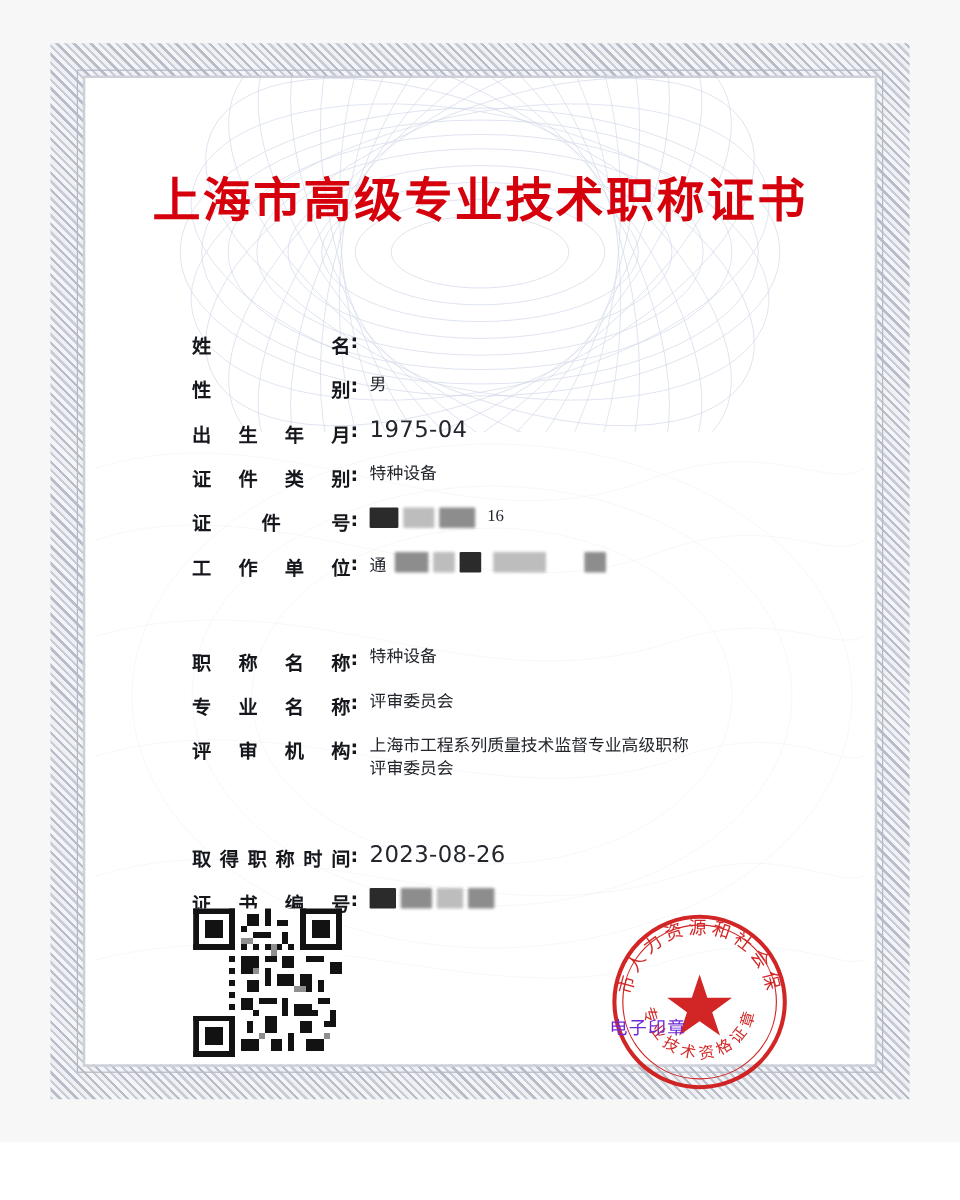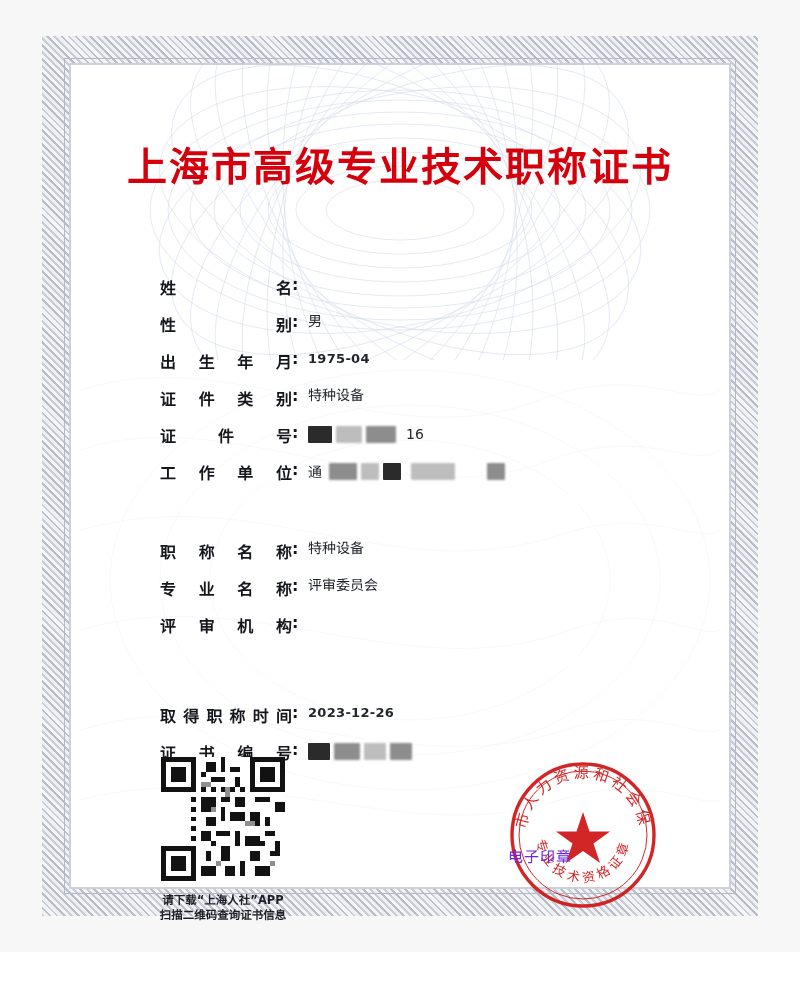--- a/index.html
+++ b/index.html
@@ -150,32 +150,31 @@
   }
   .value {
     padding-left: 6px;
     font-family: "DejaVu Sans", "Liberation Sans", sans-serif;
     font-size: 14px;
     color: #23262d;
     line-height: 19px;
     white-space: pre-line;
   }
   .value.num {
-    font-size: 13px;
+    font-size: 19px;
     letter-spacing: 0.3px;
-    font-weight: bold;
   }
 
   
   .redact-wrap {
     display: flex;
-    align-items: center;
     padding-left: 6px;
     gap: 4px;
     height: 22px;
+    font-family: Liberation Serif, serif;
   }
   .blk {
     display: inline-block;
     height: 17px;
     border-radius: 1px;
   }
   .blk.dark   { background: #2b2b2b; }
   .blk.mid    { background: #8d8d8d; }
   .blk.light  { background: #bdbdbd; }
   .blk.blur   { filter: blur(1.2px); }
@@ -399,37 +398,39 @@
       </div>
 
       <div class="row tall">
         <div class="label">
           <span>评</span>
           <span>审</span>
           <span>机</span>
           <span>构</span>
         </div>
         <div class="colon">:</div>
+        <div class="value">上海市工程系列质量技术监督专业高级职称
+评审委员会</div>
       </div>
 
     </div>
 
     <div class="group gap-b">
 
       <div class="row">
         <div class="label">
           <span>取</span>
           <span>得</span>
           <span>职</span>
           <span>称</span>
           <span>时</span>
           <span>间</span>
         </div>
         <div class="colon">:</div>
-        <div class="value num">2023-12-26</div>
+        <div class="value num">2023-08-26</div>
       </div>
 
       <div class="row">
         <div class="label">
           <span>证</span>
           <span>书</span>
           <span>编</span>
           <span>号</span>
         </div>
         <div class="colon">:</div>
@@ -513,22 +514,20 @@
       </g>
       <g fill="#8f8f8f">
         <rect x="8" y="5" width="2" height="1"></rect>
           <rect x="13" y="6" width="1" height="2"></rect>
         <rect x="17" y="13" width="2" height="1"></rect>
           <rect x="10" y="10" width="1" height="1"></rect>
         <rect x="22" y="21" width="1" height="1"></rect>
           <rect x="11" y="21" width="1" height="1"></rect>
       </g>
     </svg>
-    <div class="qr-caption">请下载“上海人社”APP
-扫描二维码查询证书信息</div>
   </div>
 
   <svg class="seal" viewBox="0 0 150 150">
     <defs>
       <path id="arcTop" d="M 18,75 A 57,57 0 0 1 132,75"></path>
       <path id="arcBottom" d="M 28,75 A 47,47 0 0 0 122,75"></path>
     </defs>
     <circle cx="75" cy="75" r="71" fill="none" stroke="#cf1414" stroke-width="3.4"></circle>
     <circle cx="75" cy="75" r="64" fill="none" stroke="#cf1414" stroke-width="1"></circle>
     <text font-family="DejaVu Sans, Liberation Sans, sans-serif" font-size="15" fill="#cf1414" letter-spacing="3.6">

